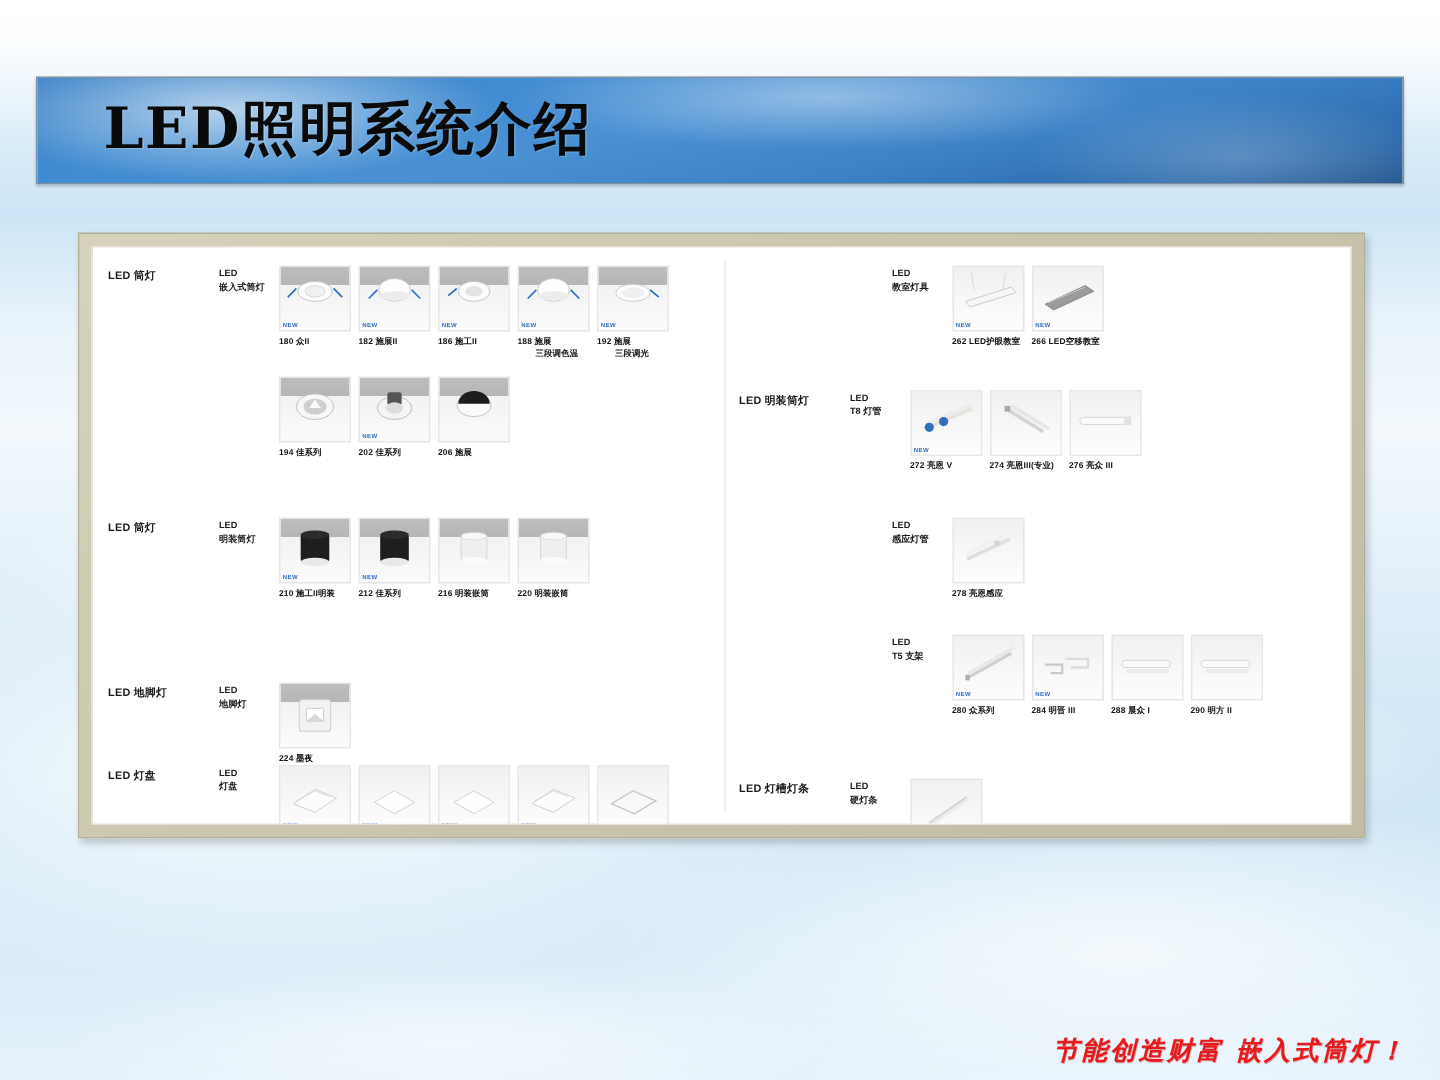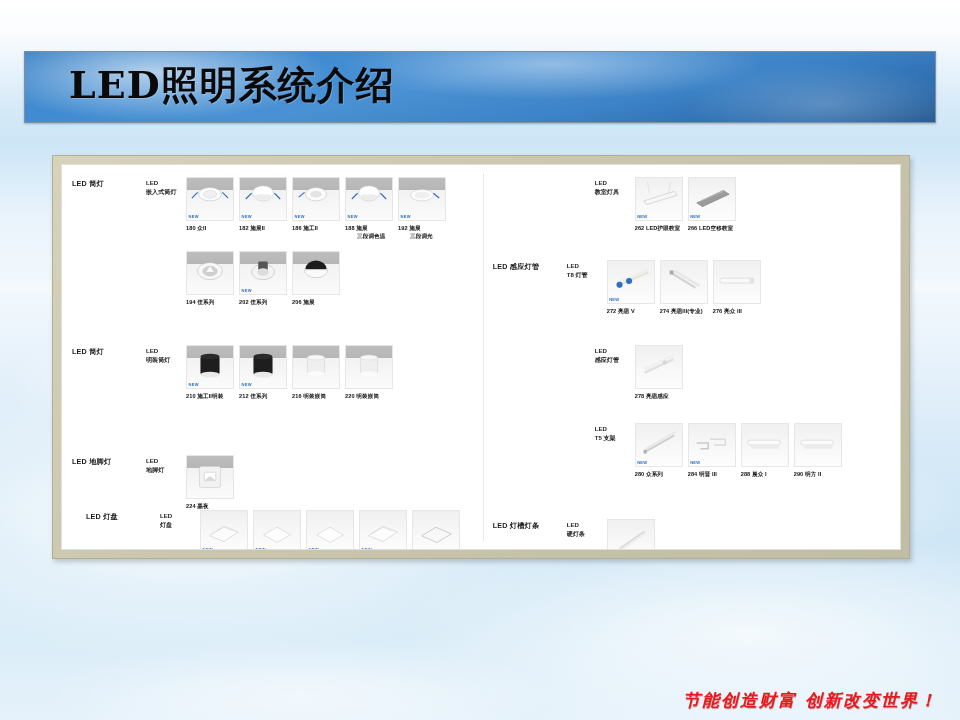--- a/index.html
+++ b/index.html
@@ -328,21 +328,21 @@
                     <rect x="13" y="11" width="22" height="22" rx="2" fill="#f2f2f2" stroke="#cfcfcf" stroke-width=".7"></rect>
                     <rect x="18" y="17" width="12" height="9" rx="1" fill="#fff" stroke="#bbb" stroke-width=".5"></rect>
                     <path d="M18 26 l6-5 6 5 z" fill="#d8d8d8"></path>
                   </svg>
                 </div>
               </div>
               <div class="caption"><span class="num">224 </span><span>墨夜</span></div>
             </div>
           </div>
         </div>
-        <div class="group" style="top: 345px; left: 24px;">
+        <div class="group" style="top: 345px; left: 10px;">
           <div class="group-title">LED 灯盘</div>
           <div class="sub-title">
             <div class="sub-en">LED</div>
             <div>灯盘</div>
           </div>
           <div class="items">
             <div class="item">
               <div class="thumb plain">
                 <div class="art">
                   <svg viewBox="0 0 48 44">
@@ -487,21 +487,21 @@
                     <path d="M10 25 L36 14" stroke="#cfcfcf" stroke-width=".6"></path>
                   </svg>
                 </div>
                 <span class="badge-new">NEW</span>
               </div>
               <div class="caption"><span class="num">266 </span><span>LED空移教室</span></div>
             </div>
           </div>
         </div>
         <div class="group" style="top: 95px; left: 10px;">
-          <div class="group-title">LED 感应灯管</div>
+          <div class="group-title">LED 明装筒灯</div>
           <div class="sub-title">
             <div class="sub-en">LED</div>
             <div>T8 灯管</div>
           </div>
           <div class="items">
             <div class="item">
               <div class="thumb plain">
                 <div class="art">
                   <svg viewBox="0 0 48 44">
                     <line x1="9" y1="26" x2="42" y2="12" stroke="#e7e3d6" stroke-width="2.4"></line>
@@ -668,13 +668,13 @@
                 </div>
               </div>
               <div class="caption"><span class="num">302 </span><span>灯薄</span><span class="sub2">（高压）</span></div>
             </div>
           </div>
         </div>
       </div>
   </div>
 </div>
 
-<div class="footer-slogan">节能创造财富 创新改变世界！</div>
+<div class="footer-slogan">节能创造财富 嵌入式筒灯！</div>
 
 </body></html>

